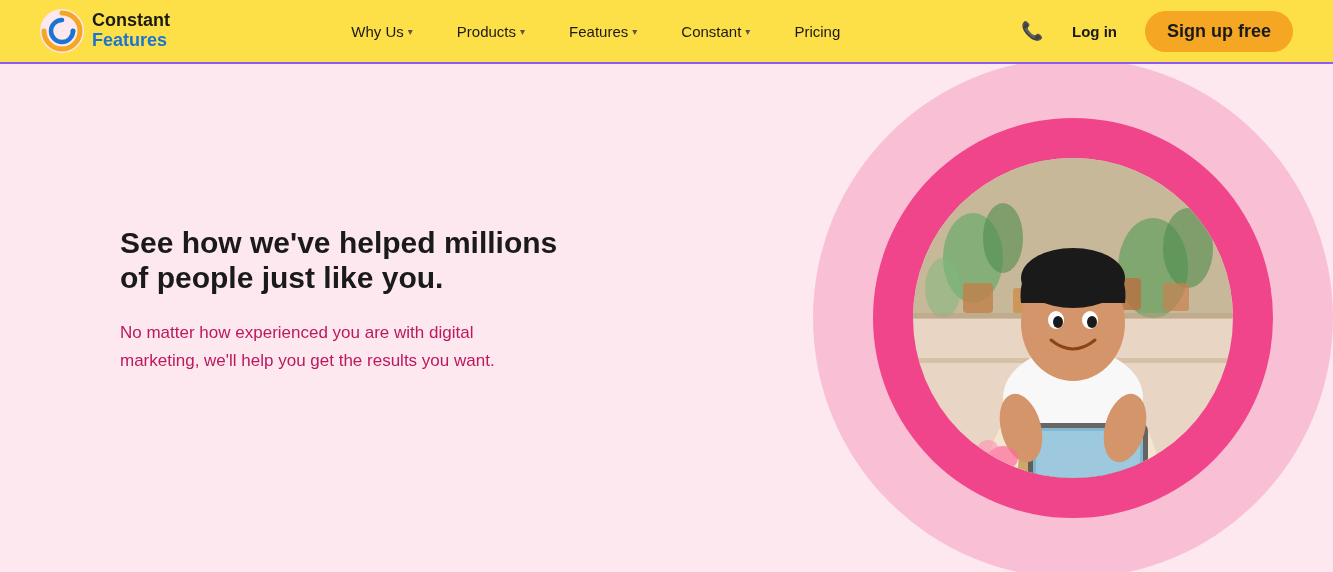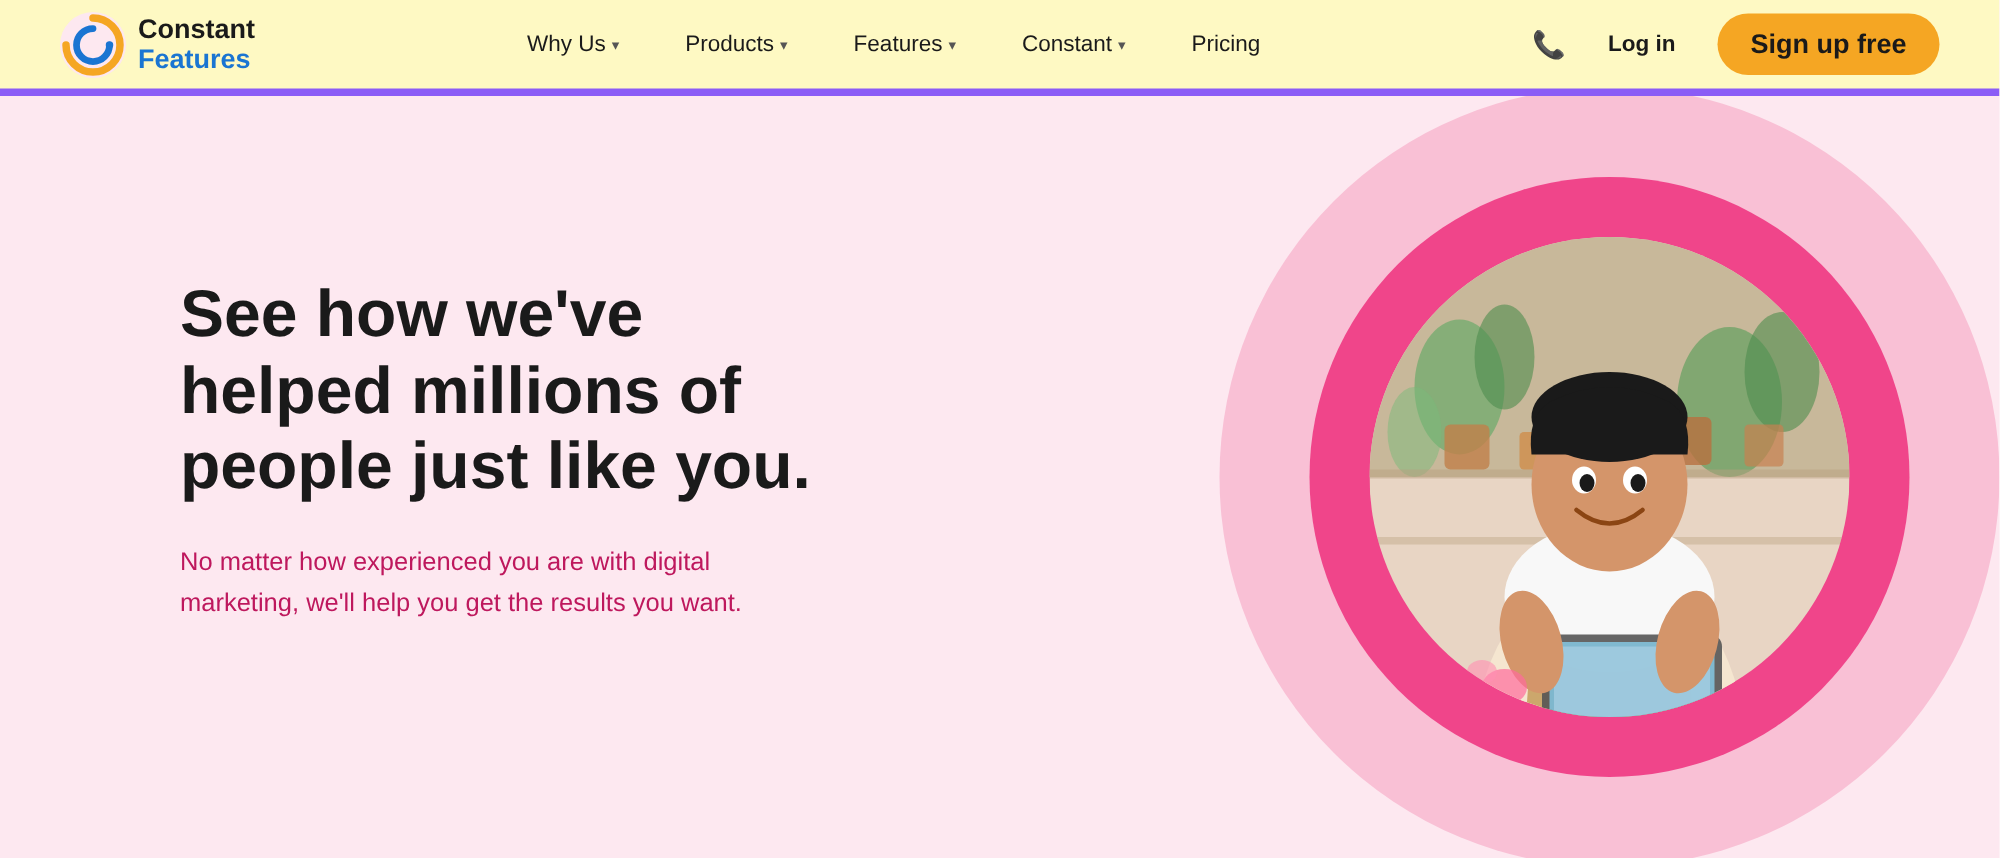--- a/index.html
+++ b/index.html
@@ -1,22 +1,22 @@
 <!DOCTYPE html>
 <html><head>
   <meta charset="utf-8">
   <style>
     * { margin: 0; padding: 0; box-sizing: border-box; }
     body { font-family: -apple-system, BlinkMacSystemFont, 'Segoe UI', Arial, sans-serif; width: 1333px; height: 572px; overflow: hidden; background: #fff; }
 
     
     nav {
       display: flex; align-items: center; justify-content: space-between;
-      padding: 0 40px; height: 64px; background: #fef9c3;
-      border-bottom: 5px solid #8b5cf6; position: relative; z-index: 10;
+      padding: 0 40px; height: 64px; background: #fde047;
+      border-bottom: 2px solid #8b5cf6; position: relative; z-index: 10;
     }
     .nav-logo { display: flex; align-items: center; gap: 8px; cursor: pointer; }
     .logo-icon { width: 44px; height: 44px; }
     .logo-text { display: flex; flex-direction: column; line-height: 1.1; }
     .logo-text .constant { font-size: 18px; font-weight: 700; color: #1a1a1a; }
     .logo-text .contact { font-size: 18px; font-weight: 700; color: #1a75d2; }
 
     .nav-links { display: flex; align-items: center; gap: 20px; }
     .nav-link {
       display: flex; align-items: center; gap: 4px;
@@ -47,21 +47,21 @@
       align-items: center;
       position: relative;
       overflow: hidden;
     }
     .hero-content {
       padding-left: 120px;
       max-width: 580px;
       z-index: 2;
     }
     .hero-title {
-      font-size: 44px;
+      font-size: 30px;
       font-weight: 800;
       color: #1a1a1a;
       line-height: 1.15;
       margin-bottom: 24px;
     }
     .hero-subtitle {
       font-size: 17px;
       color: #be185d;
       line-height: 1.6;
       margin-bottom: 36px;

